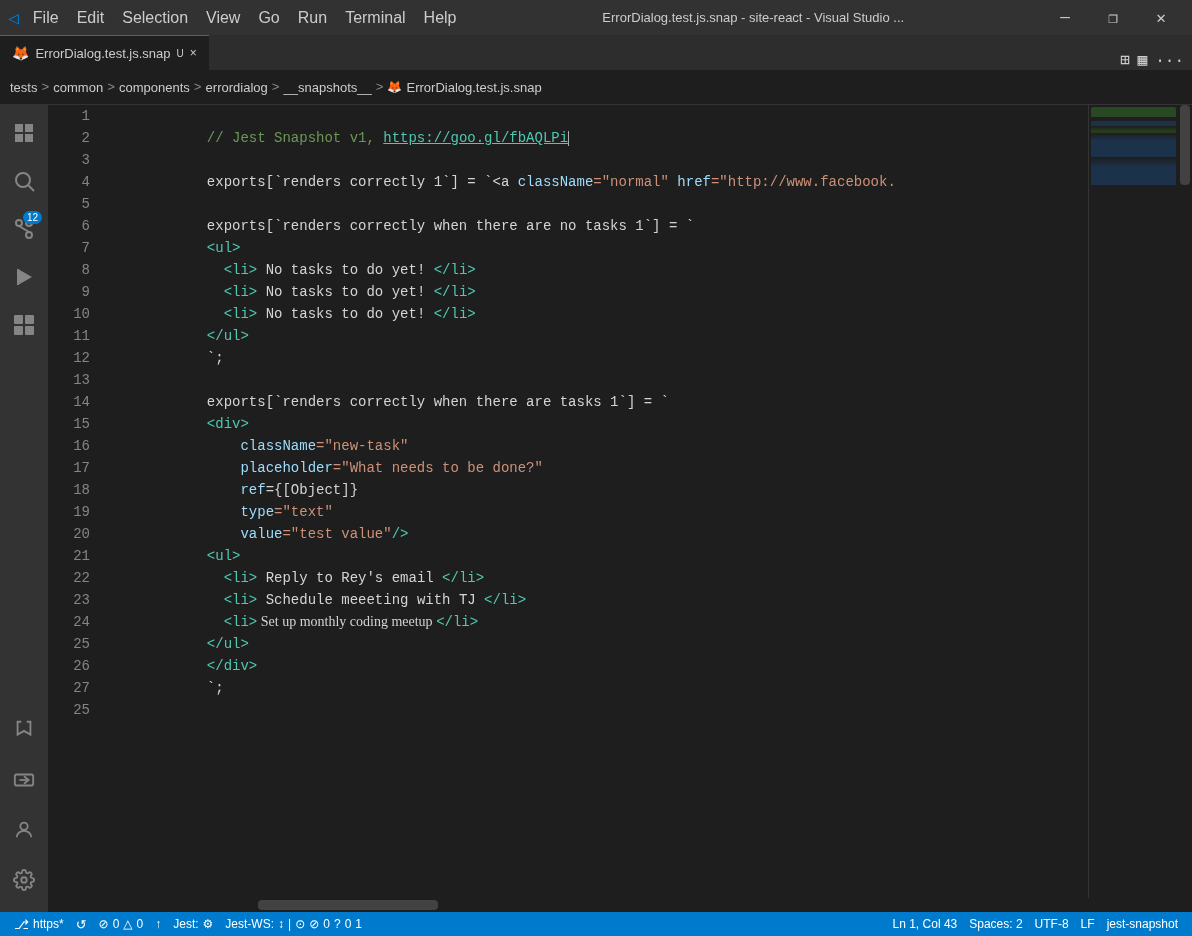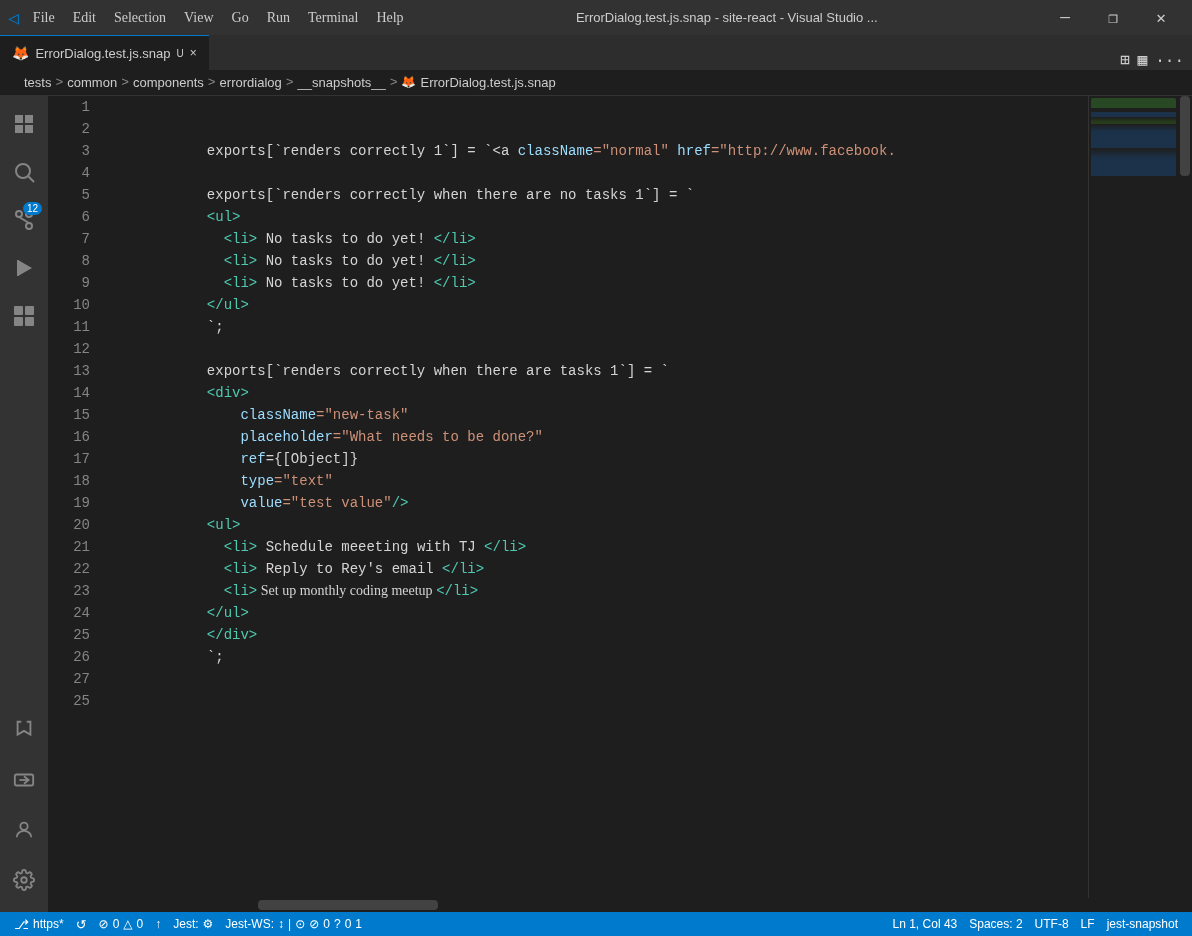--- a/index.html
+++ b/index.html
@@ -31,24 +31,24 @@
     .vs-logo {
       color: #007acc;
       font-size: 18px;
     }
     .menu-bar {
       display: flex;
       gap: 2px;
     }
     .menu-item {
       color: #cccccc;
-      font-size: 14px;
+      font-size: 16px;
       padding: 2px 8px;
       cursor: pointer;
-      font-family: Liberation Serif, serif;
+      font-family: Liberation Sans, sans-serif;
       text-align: center;
     }
     .title-center {
       flex: 1;
       text-align: center;
       color: #cccccc;
       font-size: 13px;
       font-family: 'Segoe UI', sans-serif;
     }
     .title-buttons {
@@ -90,25 +90,25 @@
     .tab-icon { color: #e37933; font-size: 14px; }
     .tab-close {
       font-size: 12px;
       color: #cccccc;
       cursor: pointer;
     }
     .tab-modified { color: #cccccc; font-size: 10px; }
 
     
     .breadcrumb {
-      height: 26px;
-      background: #1e1e1e;
-      display: flex;
-      align-items: center;
-      padding: 0 24px;
+      height: 35px;
+      background: #1e1e1e;
+      display: flex;
+      align-items: center;
+      padding: 0 10px;
       gap: 4px;
       flex-shrink: 0;
       border-bottom: 1px solid #333;
     }
     .breadcrumb-item {
       color: #cccccc;
       font-size: 13px;
       font-family: 'Segoe UI', sans-serif;
     }
     .breadcrumb-sep {
@@ -445,20 +445,23 @@
           <div class="line-number">23</div>
           <div class="line-number">24</div>
           <div class="line-number">25</div>
           <div class="line-number">26</div>
           <div class="line-number">27</div>
           <div class="line-number">25</div>
         </div>
 
         <div class="code-lines">
 
+          <div class="code-line">
+            <span class="c-comment">// Jest Snapshot v1, </span><span class="c-link">https://goo.gl/fbAQLPi</span><span class="c-cursor"></span>
+          </div>
 
           <div class="code-line">&nbsp;</div>
 
           <div class="code-line">
             <span style="color:#d4d4d4;">exports[`renders correctly 1`] = `&lt;a </span><span class="c-attr">className</span><span class="c-string">="normal"</span><span style="color:#d4d4d4;"> </span><span class="c-attr">href</span><span class="c-string">="http://www.facebook.</span>
           </div>
 
           <div class="code-line">&nbsp;</div>
 
           <div class="code-line">
@@ -518,25 +521,25 @@
 
           <div class="code-line">
             <span style="color:#d4d4d4;">    </span><span class="c-attr">value</span><span class="c-string">="test value"</span><span class="c-tag">/&gt;</span>
           </div>
 
           <div class="code-line">
             <span class="c-tag">&lt;ul&gt;</span>
           </div>
 
           <div class="code-line">
+            <span style="color:#d4d4d4;">  </span><span class="c-tag">&lt;li&gt;</span><span style="color:#d4d4d4;"> Reply to Rey's email </span><span class="c-tag">&lt;/li&gt;</span>
+          </div>
+
+          <div class="code-line">
             <span style="color:#d4d4d4;">  </span><span class="c-tag">&lt;li&gt;</span><span style="color:#d4d4d4;"> Schedule meeeting with TJ </span><span class="c-tag">&lt;/li&gt;</span>
-          </div>
-
-          <div class="code-line">
-            <span style="color:#d4d4d4;">  </span><span class="c-tag">&lt;li&gt;</span><span style="color:#d4d4d4;"> Reply to Rey's email </span><span class="c-tag">&lt;/li&gt;</span>
           </div>
 
           <div class="code-line">
             <span style="color:#d4d4d4;">  </span><span class="c-tag">&lt;li&gt;</span><span style="color:#d4d4d4;font-family:Liberation Serif, serif;"> Set up monthly coding meetup </span><span class="c-tag">&lt;/li&gt;</span>
           </div>
 
           <div class="code-line">
             <span class="c-tag">&lt;/ul&gt;</span>
           </div>
 

